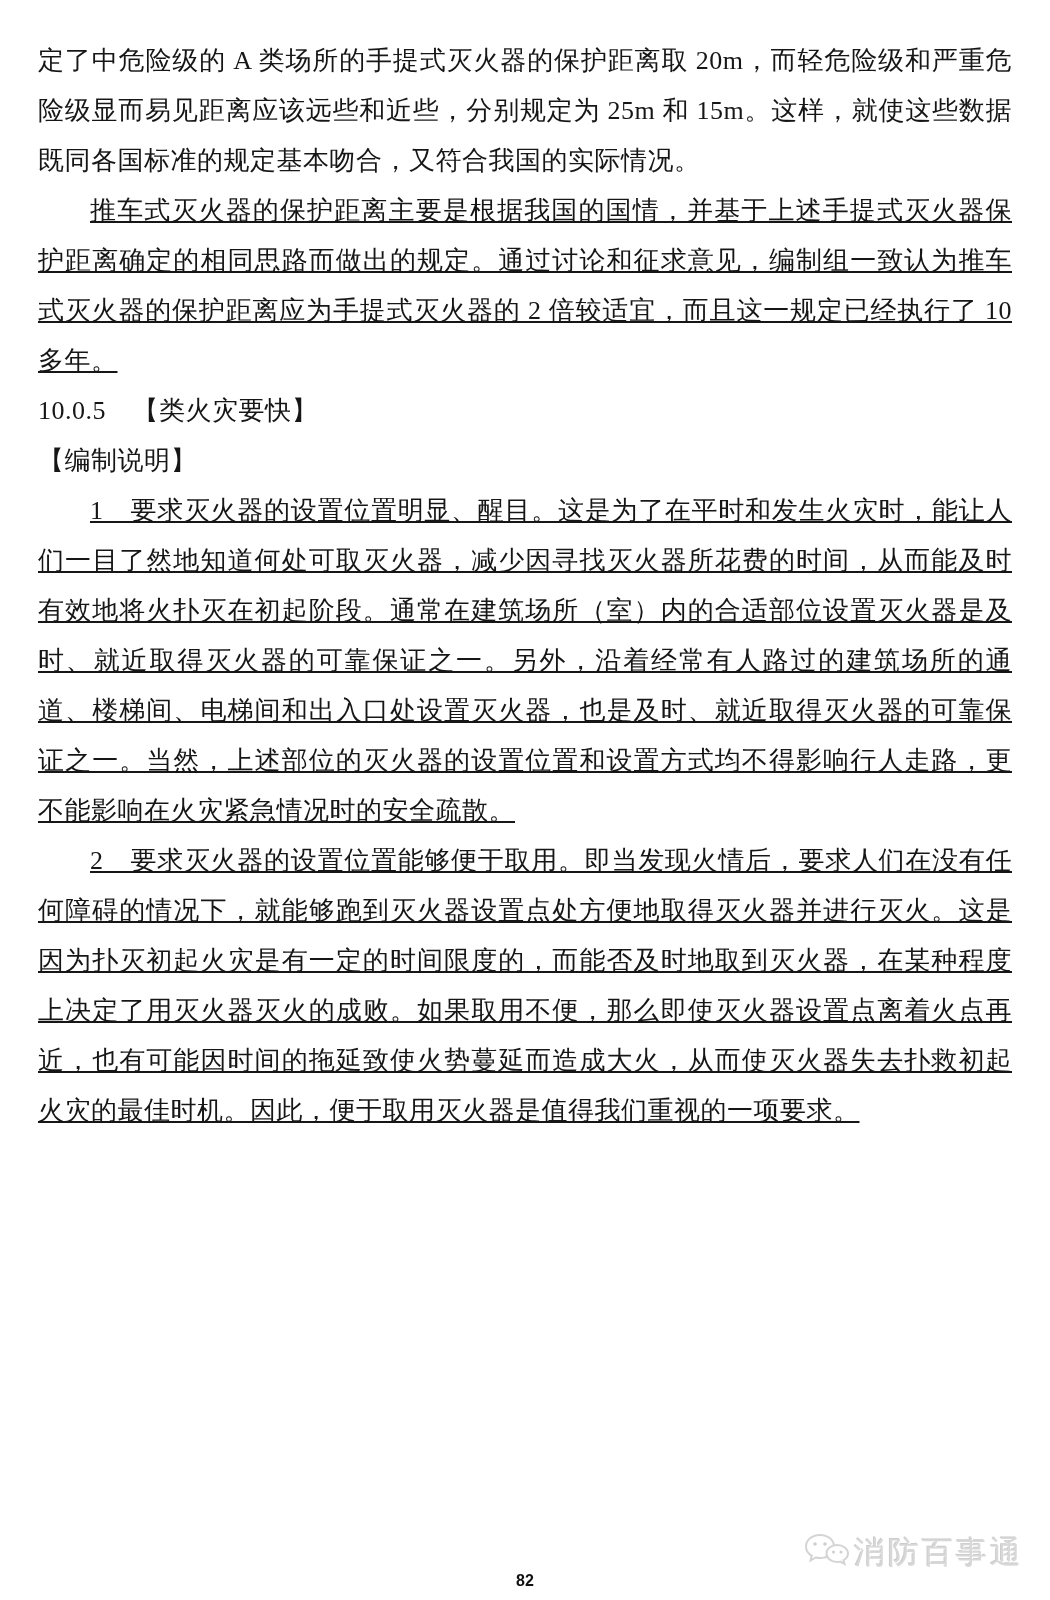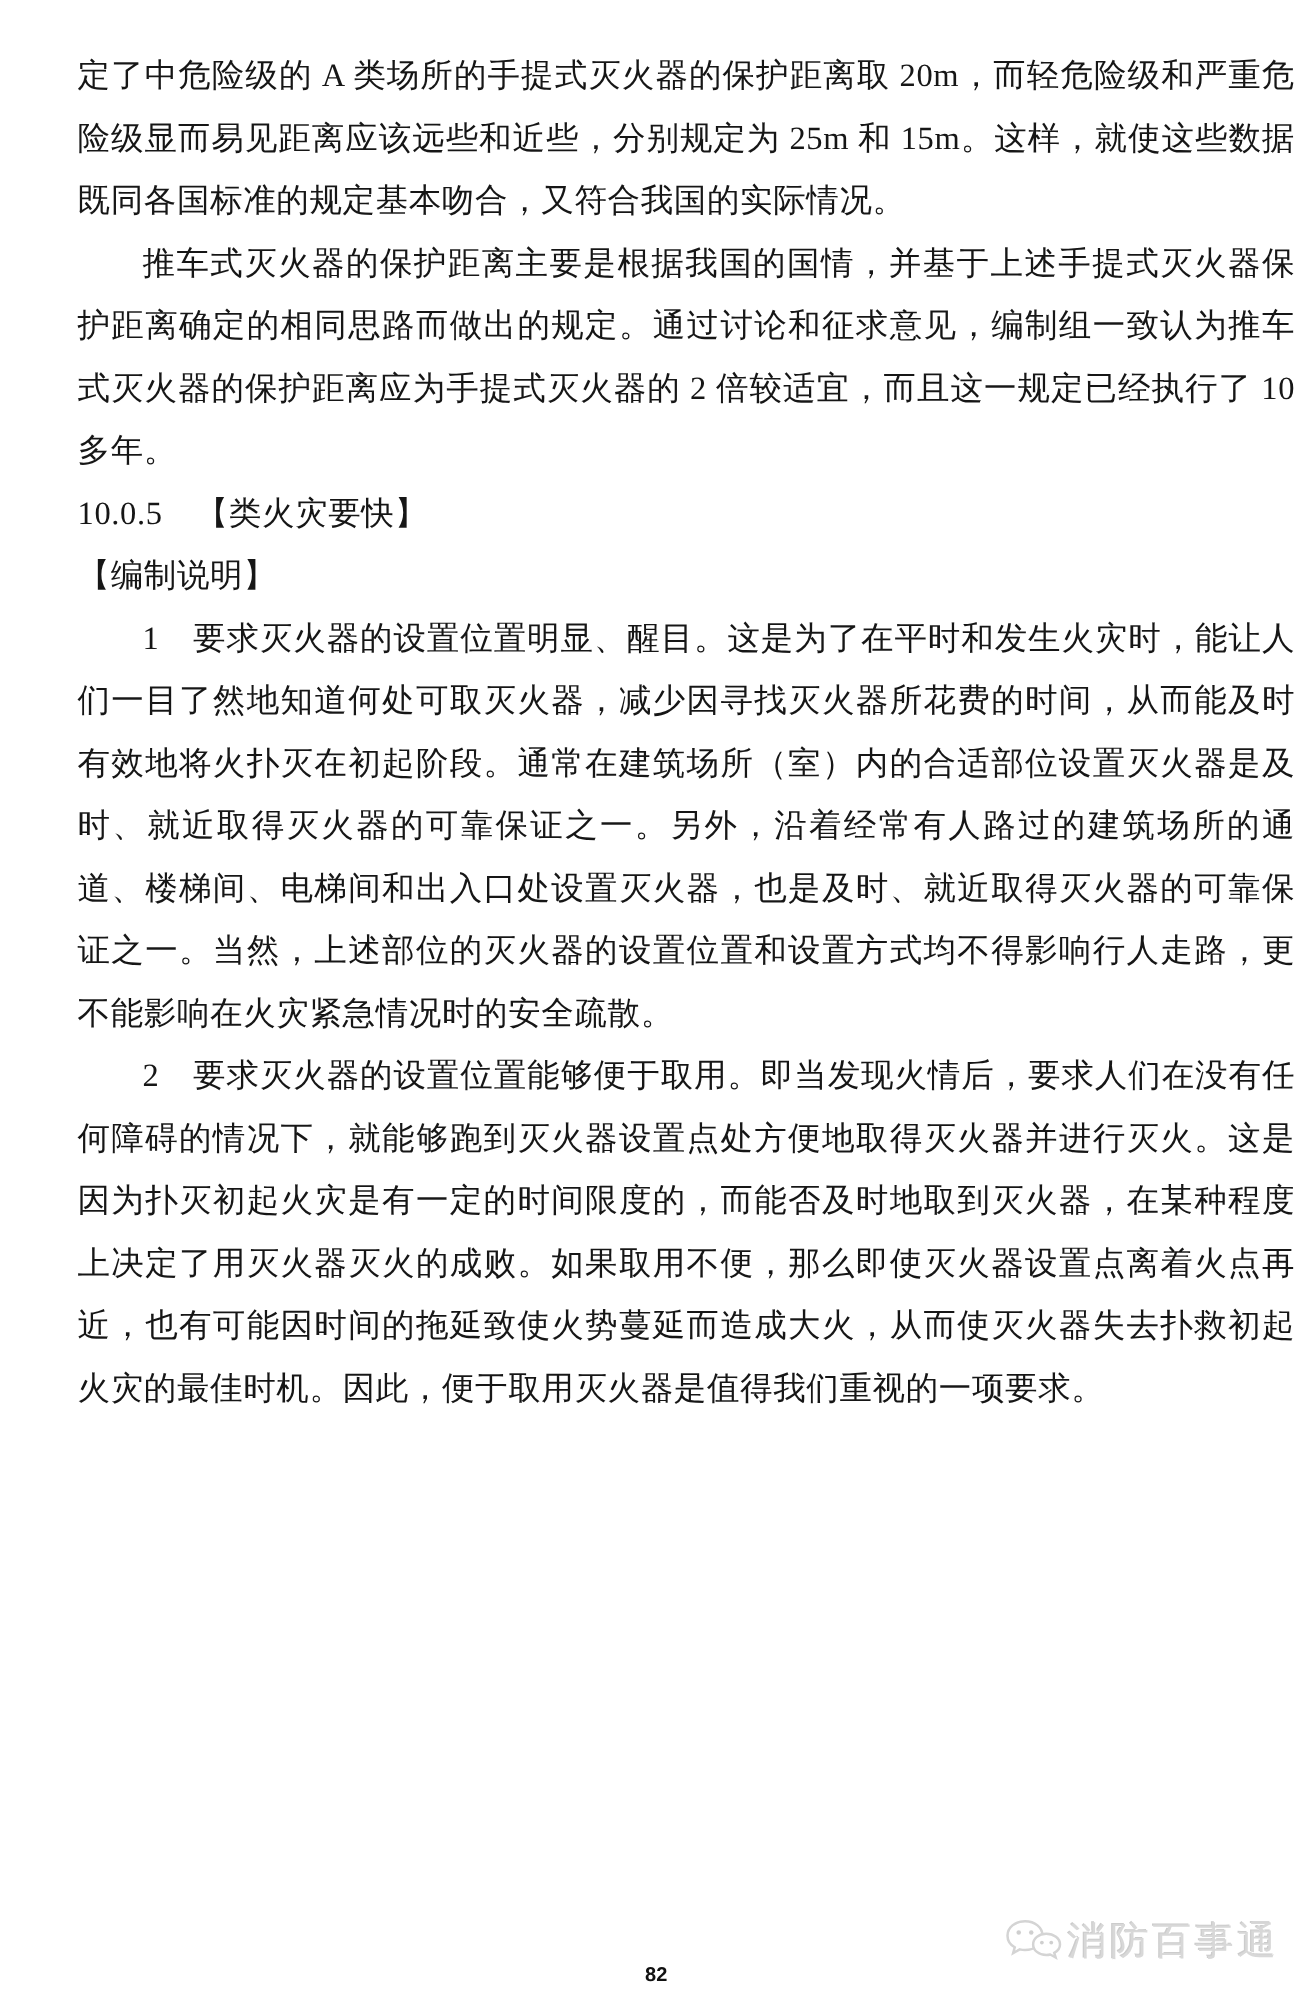--- a/index.html
+++ b/index.html
@@ -14,41 +14,40 @@
   .content {
     position: absolute;
     left: 38px;
     top: 36px;
     width: 974px;
     color: #161616;
     font-size: 26px;
     line-height: 50px;
     text-align: justify;
     letter-spacing: 0.5px;
-    margin-left: 24px;
   }
   .content p { margin: 0; padding: 0; }
-  .content p.in { text-indent: 2em; }
+  .content p.in { text-indent: 2em; text-decoration: underline; }
   .page-number {
     position: absolute;
     bottom: 10px;
     left: 0;
     width: 100%;
     text-align: center;
     font-size: 16px;
     font-weight: bold;
     color: #111111;
     font-family: "Liberation Sans", sans-serif;
   }
   .watermark {
     position: absolute;
     right: 26px;
     bottom: 26px;
     display: flex;
-    align-items: center;
+    align-items: flex-start;
     gap: 4px;
     color: #d8d8d8;
     font-size: 31px;
     letter-spacing: 3px;
     text-shadow: 1px 1px 0 #ffffff, -1px -1px 0 #cccccc;
     user-select: none;
   }
   .watermark svg { display: block; }
 </style>
 </head>

